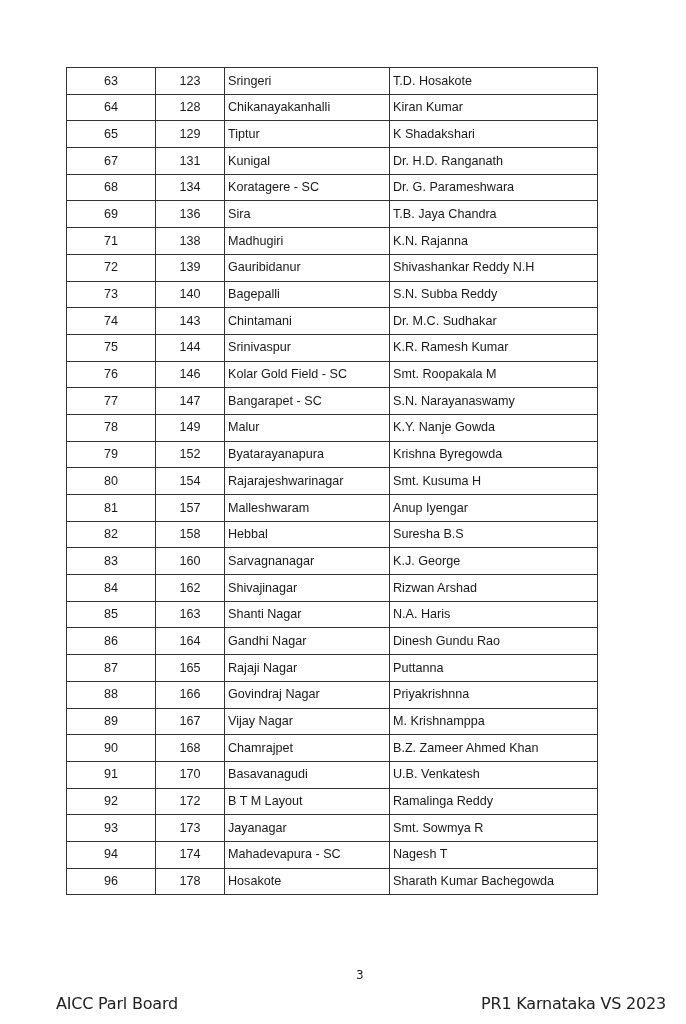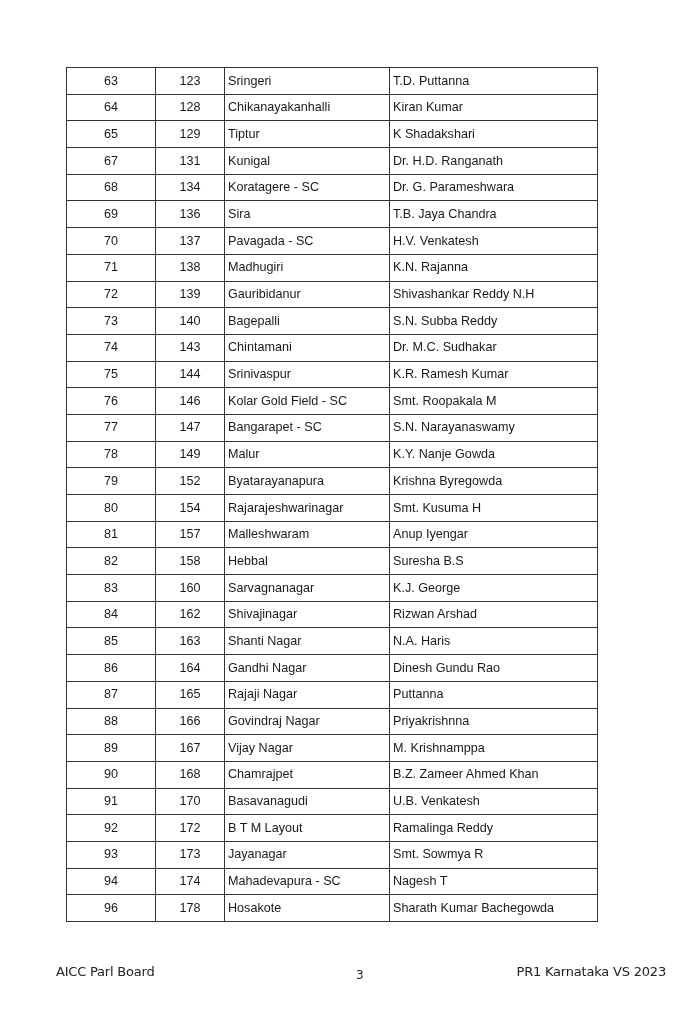--- a/index.html
+++ b/index.html
@@ -14,43 +14,43 @@
     margin-top: 44px;
   }
   #candidates td {
     border: 1px solid #333333; height: 25.7px; padding: 0; font-size: 12.6px;
     white-space: nowrap; overflow: hidden; line-height: 1;
   }
   #candidates td.c-sno, #candidates td.c-ac { text-align: center; }
   #candidates td.c-name, #candidates td.c-cand { padding-left: 3px; text-align: left; }
   col.w1 { width: 89px; } col.w2 { width: 69px; } col.w3 { width: 165px; } col.w4 { width: 208px; }
   .footer {
-    position: absolute; top: 964px; font-family: "DejaVu Sans", sans-serif;
-    font-size: 13px; color: #222; letter-spacing: -0.2px;
+    position: absolute; top: 994px; font-family: "DejaVu Sans", sans-serif;
+    font-size: 16px; color: #222; letter-spacing: -0.2px;
   }
   .f-left { left: 56px; }
   .f-center { left: 356px; font-size: 12px; top: 968px; }
   .f-right { right: 20px; }
 </style>
 </head>
 <body>
 
 <table id="candidates">
   <colgroup>
       <col class="w1">
       <col class="w2">
       <col class="w3">
       <col class="w4">
     </colgroup>
   <tbody id="tbody">
       <tr>
         <td class="c-sno">63</td>
         <td class="c-ac">123</td>
         <td class="c-name">Sringeri</td>
-        <td class="c-cand">T.D. Puttanna</td>
+        <td class="c-cand">T.D. Hosakote</td>
       </tr>
       <tr>
         <td class="c-sno">64</td>
         <td class="c-ac">128</td>
         <td class="c-name">Chikanayakanhalli</td>
         <td class="c-cand">Kiran Kumar</td>
       </tr>
       <tr>
         <td class="c-sno">65</td>
         <td class="c-ac">129</td>
@@ -67,26 +67,20 @@
         <td class="c-sno">68</td>
         <td class="c-ac">134</td>
         <td class="c-name">Koratagere - SC</td>
         <td class="c-cand">Dr. G. Parameshwara</td>
       </tr>
       <tr>
         <td class="c-sno">69</td>
         <td class="c-ac">136</td>
         <td class="c-name">Sira</td>
         <td class="c-cand">T.B. Jaya Chandra</td>
-      </tr>
-      <tr>
-        <td class="c-sno">70</td>
-        <td class="c-ac">137</td>
-        <td class="c-name">Pavagada - SC</td>
-        <td class="c-cand">H.V. Venkatesh</td>
       </tr>
       <tr>
         <td class="c-sno">71</td>
         <td class="c-ac">138</td>
         <td class="c-name">Madhugiri</td>
         <td class="c-cand">K.N. Rajanna</td>
       </tr>
       <tr>
         <td class="c-sno">72</td>
         <td class="c-ac">139</td>

